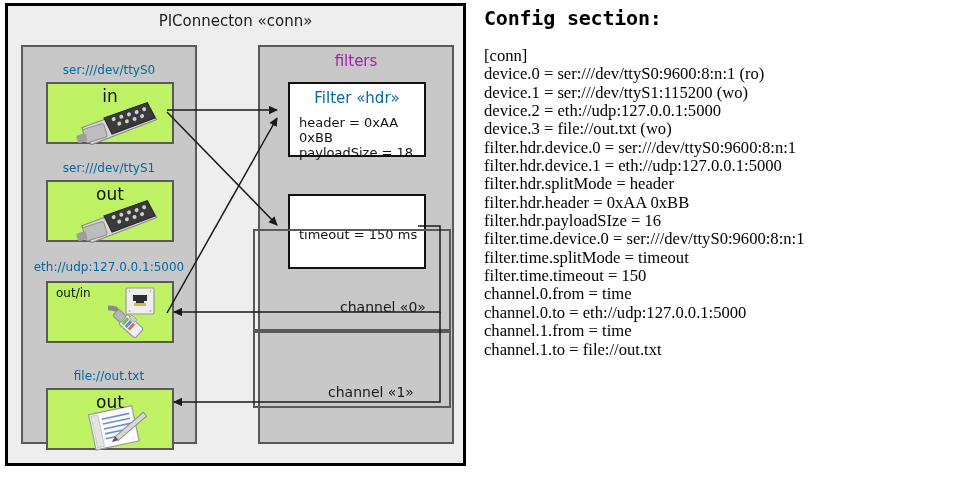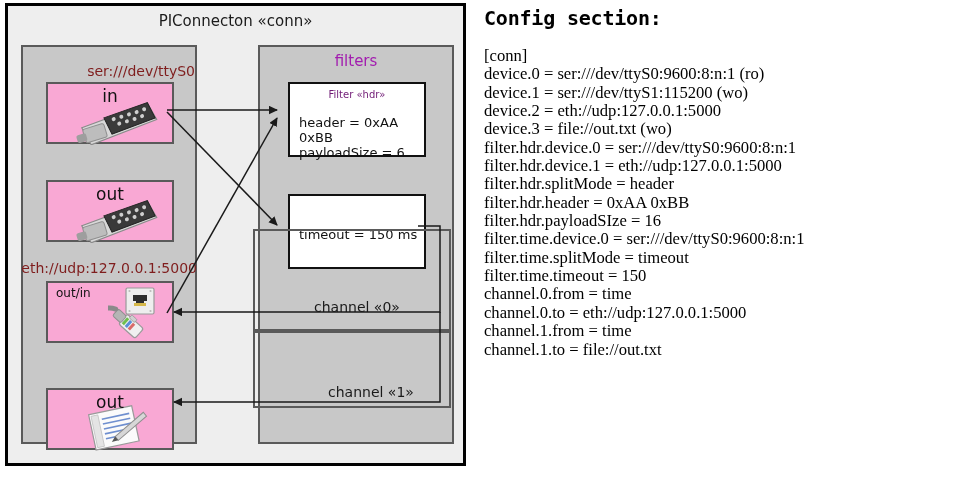--- a/index.html
+++ b/index.html
@@ -13,33 +13,33 @@
   .dtitle{position:absolute;left:0;top:6px;width:100%;text-align:center;
           font-size:15px;color:#1a1a1a;}
 
   .group{position:absolute;background:#c8c8c8;border:2px solid #5a5a5a;
          box-sizing:border-box;}
   #grp-devices{left:13px;top:39px;width:176px;height:399px;}
   #grp-filters{left:250px;top:39px;width:196px;height:399px;}
   .gtitle{position:absolute;left:0;top:5px;width:100%;text-align:center;
           font-size:15px;color:#a21caf;}
 
-  .devlabel{position:absolute;text-align:right;font-size:14px;color:#7f1d1d;
+  .devlabel{position:absolute;text-align:center;font-size:12px;color:#0369a1;
             white-space:nowrap;}
-  .devbox{position:absolute;background:#f9a8d4;border:2px solid #5a5a5a;
+  .devbox{position:absolute;background:#bef264;border:2px solid #5a5a5a;
           box-sizing:border-box;}
   .devname{position:absolute;left:0;top:2px;width:100%;text-align:center;
            font-size:17px;color:#111;z-index:3;}
   .devname.left{text-align:center;left:8px;width:auto;top:3px;font-size:12px;}
   .devicon{position:absolute;}
 
   .filterbox{position:absolute;background:#ffffff;border:2px solid #111;
              box-sizing:border-box;}
   .ftitle{position:absolute;left:0;top:5px;width:100%;text-align:center;
-          font-size:10px;color:#701a75;}
+          font-size:15px;color:#0369a1;}
   .fbody{position:absolute;left:9px;top:31px;font-size:13px;color:#111;
          line-height:15px;}
 
   .chanbox{position:absolute;border:2px solid #5a5a5a;box-sizing:border-box;
            background:transparent;}
   .chanlabel{position:absolute;font-size:14px;color:#1a1a1a;white-space:nowrap;}
 
   svg.overlay{position:absolute;left:0;top:0;width:964px;height:484px;
               pointer-events:none;}
 
@@ -85,20 +85,21 @@
               <circle cx="59" cy="23" r="2"></circle>
             <circle cx="67" cy="23" r="2"></circle>
               <circle cx="75" cy="22.5" r="2"></circle>
           </g>
           <rect x="14" y="18" width="22" height="14" rx="2" fill="#bdbdbd" stroke="#8f8f8f" stroke-width="1"></rect>
           <rect x="6" y="22" width="10" height="8" rx="2" fill="#9e9e9e"></rect>
         </g>
       </svg>
     </div>
 
+    <div class="devlabel" style="left:15px;top:155px;width:172px;">ser:///dev/ttyS1</div>
     <div class="devbox" style="left:38px;top:174px;width:128px;height:62px;">
       <div class="devname">out</div>
       <svg class="devicon" style="left:20px;top:17px;" width="100" height="44" viewBox="0 0 100 44">
         <g transform="rotate(-17 50 22)">
           <path d="M14 16 L84 12 L88 30 L18 35 Z" fill="#d8d8d8" stroke="#8a8a8a" stroke-width="1.2"></path>
           <path d="M38 13 L84 11 L87 28 L41 31 Z" fill="#3a3a3a" stroke="#222" stroke-width="1"></path>
           <g fill="#cfcfcf">
             <circle cx="47" cy="17" r="2"></circle>
               <circle cx="55" cy="17" r="2"></circle>
             <circle cx="63" cy="17" r="2"></circle>
@@ -131,20 +132,21 @@
           <rect x="14" y="35.5" width="3" height="8" fill="#6fbf4f"></rect>
           <rect x="18" y="35.5" width="3" height="8" fill="#5a8fd8"></rect>
           <rect x="22" y="35.5" width="3" height="8" fill="#d86a6a"></rect>
           <rect x="16" y="30.5" width="7" height="4" rx="1" fill="#cfcfcf" stroke="#9a9a9a" stroke-width=".8"></rect>
           <rect x="2" y="35" width="11" height="9" rx="2" fill="#b5b5b5" stroke="#8f8f8f" stroke-width="1"></rect>
           <path d="M0 37 q-7 3 -9 9" stroke="#8a8a8a" stroke-width="5" fill="none" stroke-linecap="round"></path>
         </g>
       </svg>
     </div>
 
+    <div class="devlabel" style="left:15px;top:363px;width:172px;">file://out.txt</div>
     <div class="devbox" style="left:38px;top:382px;width:128px;height:62px;">
       <div class="devname">out</div>
       <svg class="devicon" style="left:30px;top:15px;" width="80" height="46" viewBox="0 0 80 46">
         <g transform="rotate(-12 40 23)">
           <rect x="14" y="4" width="44" height="36" fill="#fbfbfb" stroke="#9a9a9a" stroke-width="1.2"></rect>
           <rect x="16" y="6" width="7" height="32" fill="#e4e4e4" stroke="#bdbdbd" stroke-width=".7"></rect>
           <g stroke="#6f8fcf" stroke-width="1.6">
             <line x1="26" y1="11" x2="54" y2="11"></line>
               <line x1="26" y1="16" x2="54" y2="16"></line>
             <line x1="26" y1="21" x2="54" y2="21"></line>
@@ -156,32 +158,32 @@
             <path d="M40 34 L44 37 L38 40 Z" fill="#555"></path>
           </g>
         </g>
       </svg>
     </div>
 
     <div class="filterbox" style="left:280px;top:76px;width:138px;height:75px;">
       <div class="ftitle">Filter «hdr»</div>
       <div class="fbody">
         <div>header = 0xAA 0xBB</div>
-        <div>payloadSize = 6</div>
+        <div>payloadSize = 18</div>
       </div>
     </div>
 
     <div class="filterbox" style="left:280px;top:188px;width:138px;height:75px;">
       <div class="fbody">
         <div>timeout = 150 ms</div>
       </div>
     </div>
 
     <div class="chanbox" style="left:245px;top:223px;width:198px;height:102px;"></div>
-    <div class="chanlabel" style="left:306px;top:293px;text-align:right;">channel «0»</div>
+    <div class="chanlabel" style="left:332px;top:293px;text-align:right;">channel «0»</div>
 
     <div class="chanbox" style="left:245px;top:325px;width:198px;height:77px;"></div>
     <div class="chanlabel" style="left:320px;top:378px;">channel «1»</div>
   </div>
 
   <svg class="overlay">
     <defs>
       <marker id="ah" markerWidth="9" markerHeight="9" refX="8" refY="4.2" orient="auto" markerUnits="userSpaceOnUse">
         <path d="M0,0 L9,4.2 L0,8.4 z" fill="#1a1a1a"></path>
       </marker>

